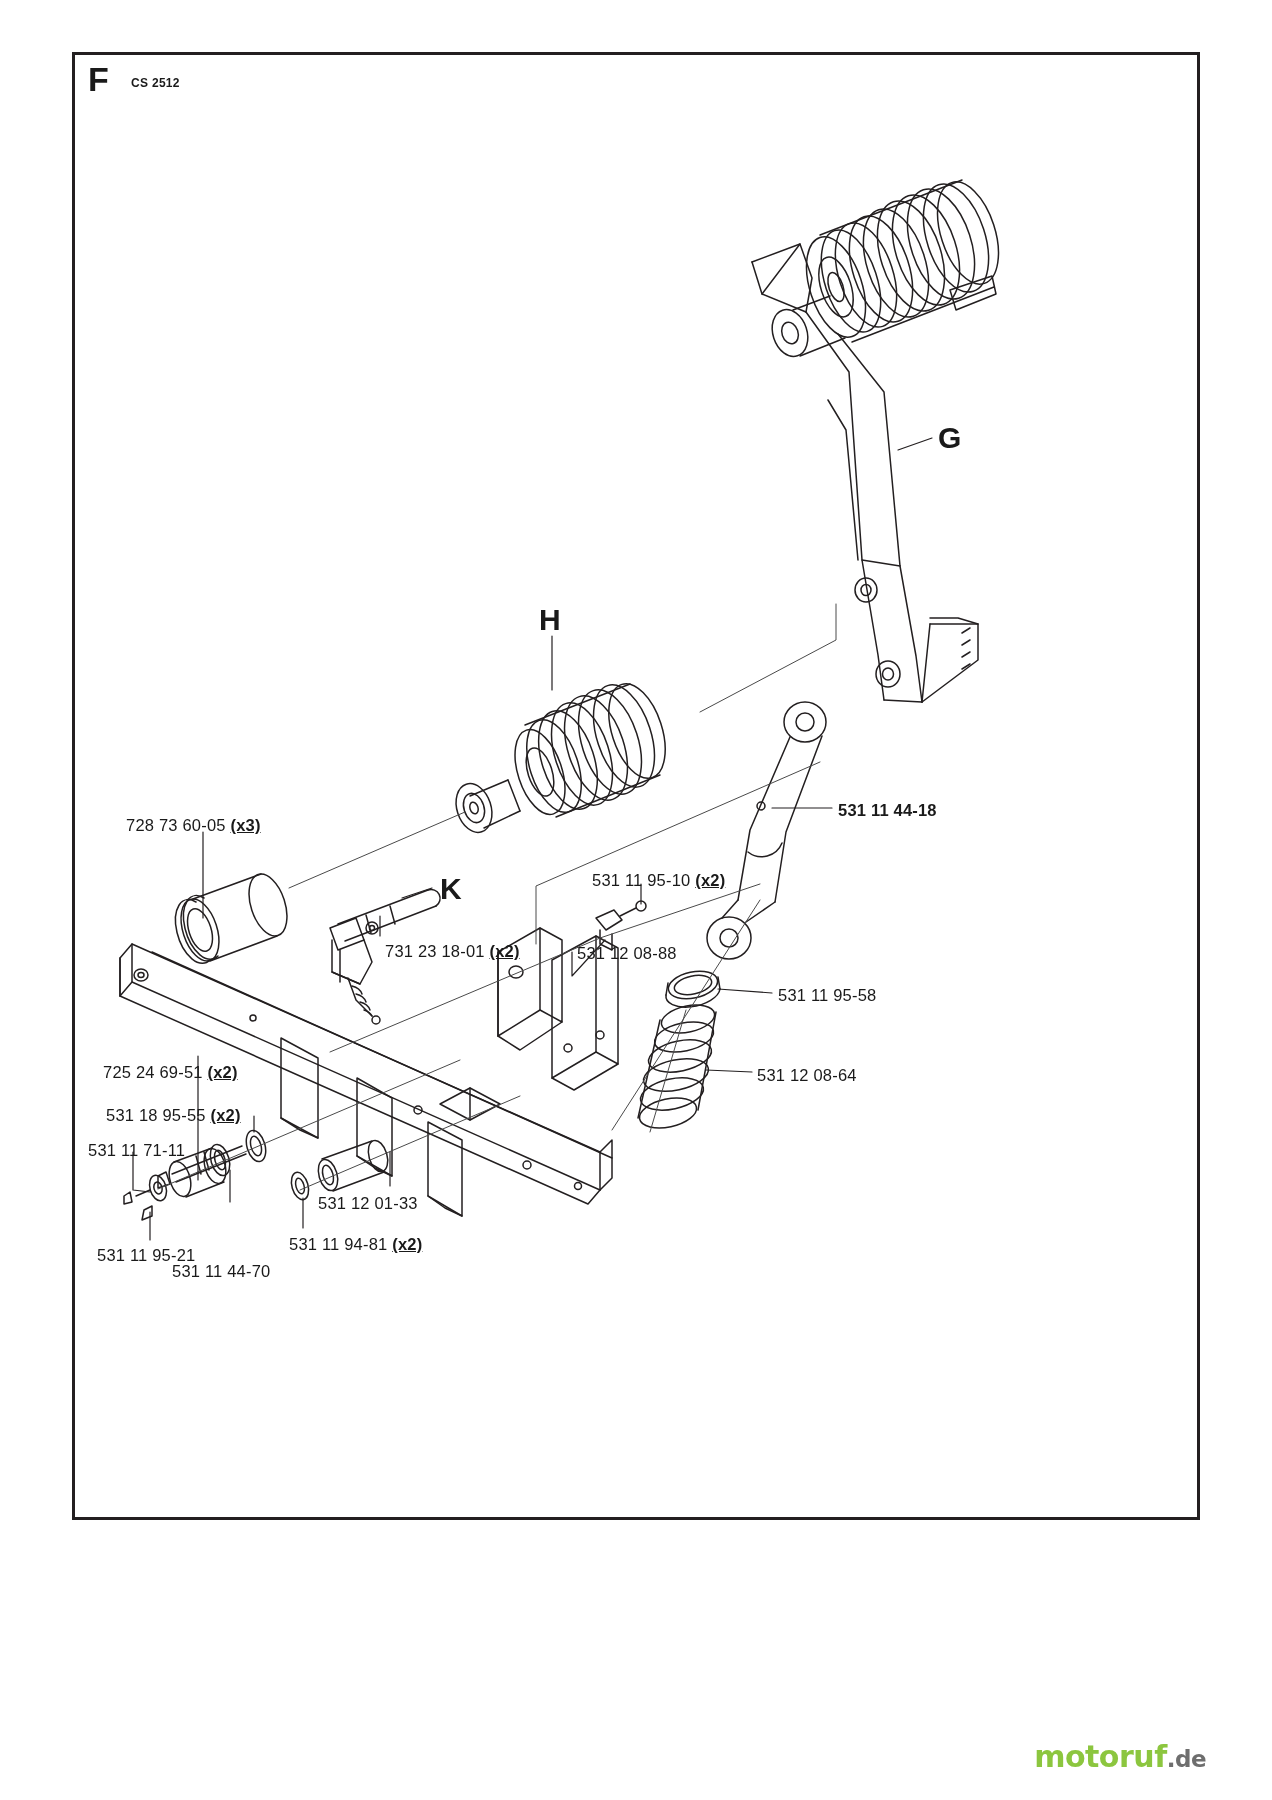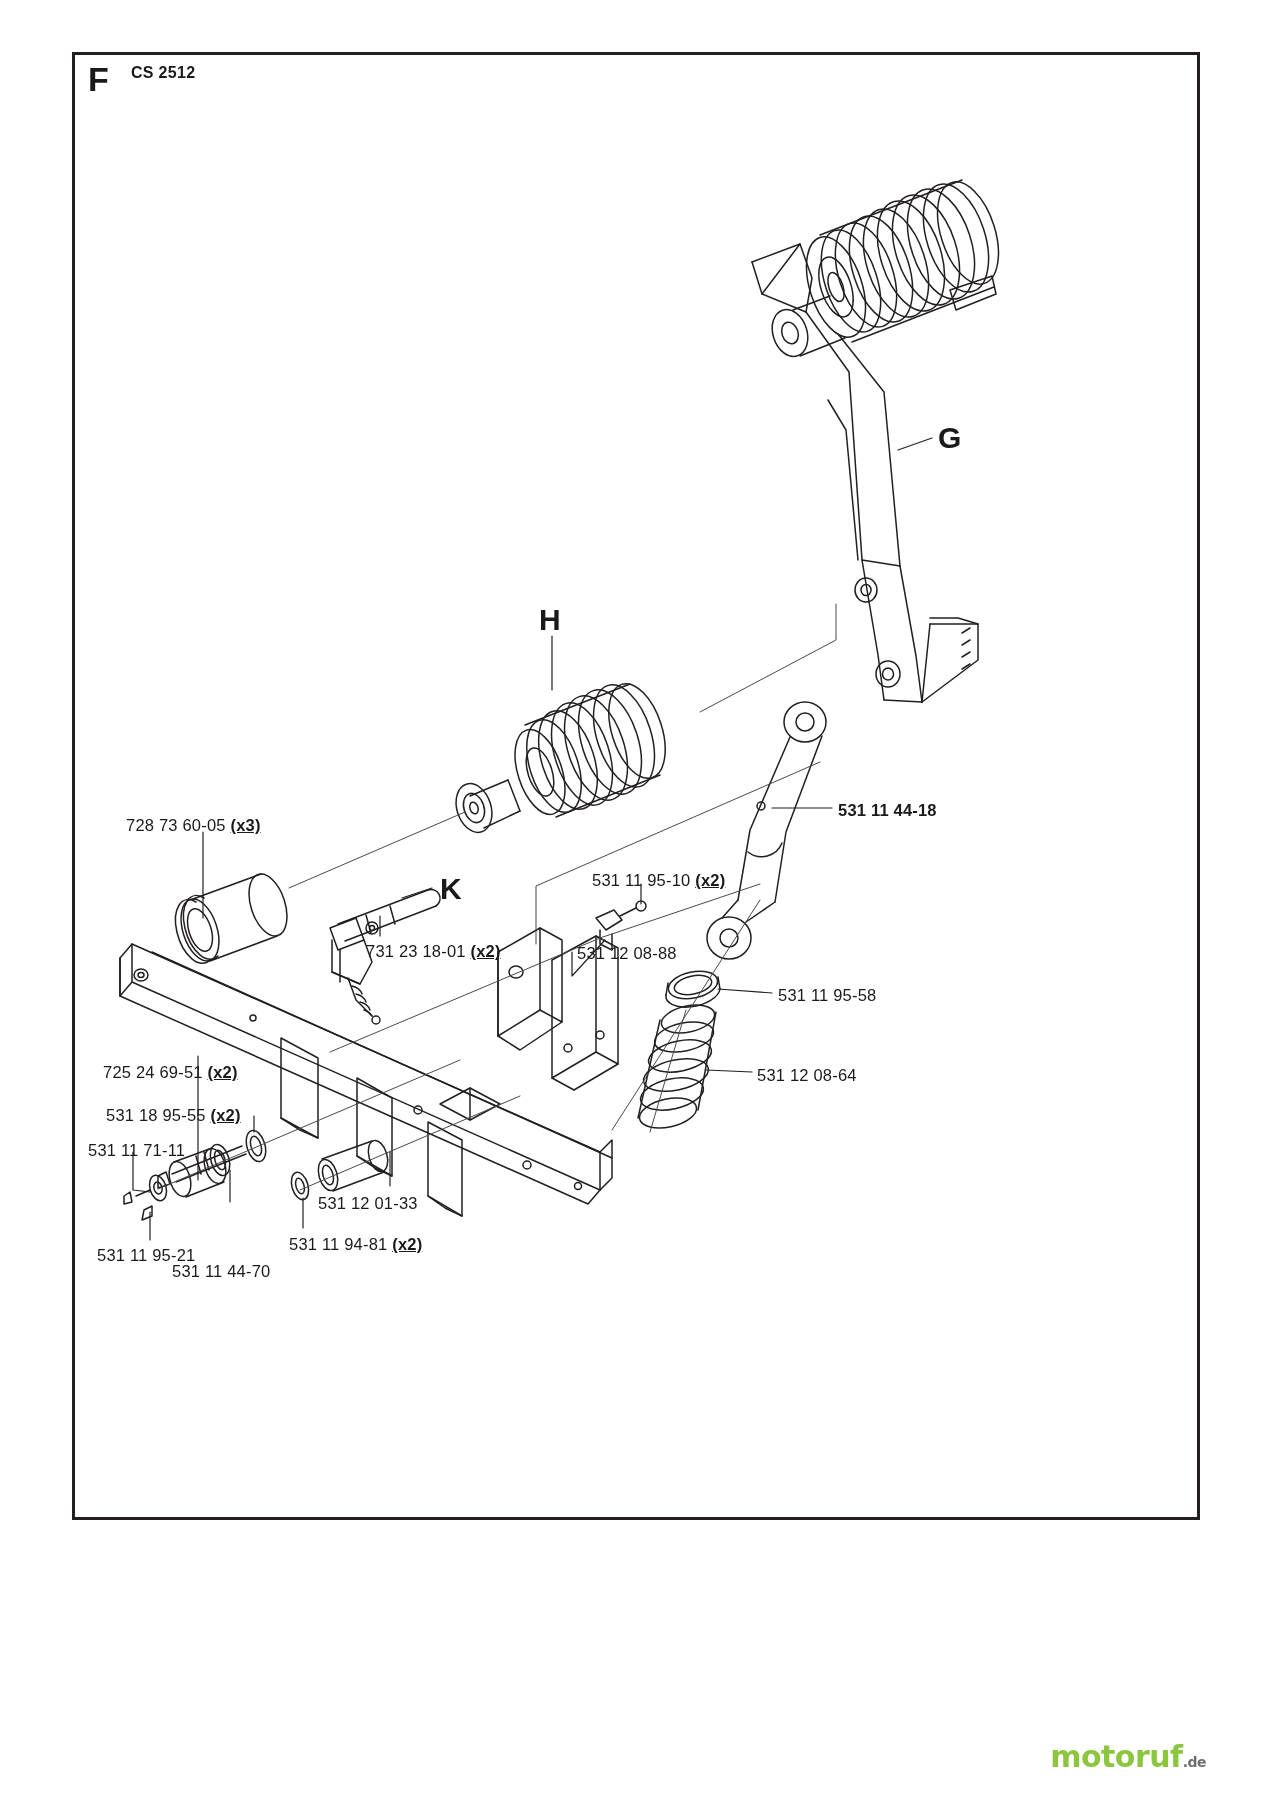--- a/index.html
+++ b/index.html
@@ -19,22 +19,22 @@
     box-sizing:border-box;
   }
 
   
   .sec-letter{
     position:absolute;left:88px;top:62px;
     font-size:34px;font-weight:bold;letter-spacing:0px;
     line-height:1;
   }
   .model-code{
-    position:absolute;left:131px;top:64px;
-    font-size:16px;font-weight:bold;letter-spacing:.3px;
+    position:absolute;left:131px;top:76px;
+    font-size:12px;font-weight:bold;letter-spacing:.3px;
   }
 
   
   .callout{
     position:absolute;font-size:30px;font-weight:bold;line-height:1;
   }
 
   
   .plabel{
     position:absolute;font-size:16.5px;line-height:1.1;white-space:nowrap;
@@ -43,21 +43,21 @@
   .plabel b{font-weight:bold;text-decoration:underline;}
   svg.overlay{position:absolute;left:0;top:0;width:1272px;height:1800px;pointer-events:none;}
 
   
   .wm{
     position:absolute;right:66px;bottom:26px;
     font-size:30px;font-weight:bold;
     font-family:"DejaVu Sans", sans-serif;
     color:#8cc63f;letter-spacing:-.5px;
   }
-  .wm .de{color:#6e6e6e;font-size:14px;font-weight:bold;}
+  .wm .de{color:#6e6e6e;font-size:23px;font-weight:bold;}
 </style>
 </head>
 <body>
 
 <div id="sheet">
 
   <div class="frame"></div>
 
   <div class="sec-letter">F</div>
   <div class="model-code">CS 2512</div>
@@ -346,21 +346,21 @@
   <div class="plabel" style="left:838px;top:801px;font-weight:bold;">
     <span>531 11 44-18</span>
     <b></b>
   </div>
 
   <div class="plabel" style="left:592px;top:871px;">
     <span>531 11 95-10</span>
     <b>(x2)</b>
   </div>
 
-  <div class="plabel" style="left:366px;top:942px;text-align:right;">
+  <div class="plabel" style="left:385px;top:942px;text-align:right;">
     <span>731 23 18-01</span>
     <b>(x2)</b>
   </div>
 
   <div class="plabel" style="left:577px;top:944px;">
     <span>531 12 08-88</span>
     <b></b>
   </div>
 
   <div class="plabel" style="left:778px;top:986px;">

